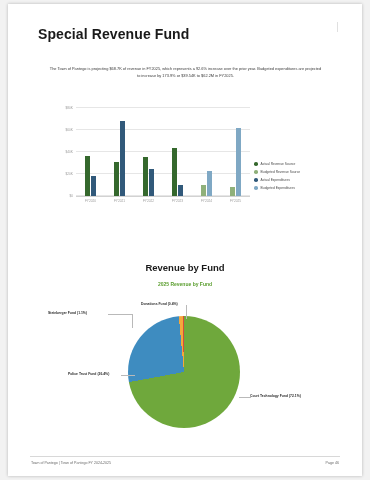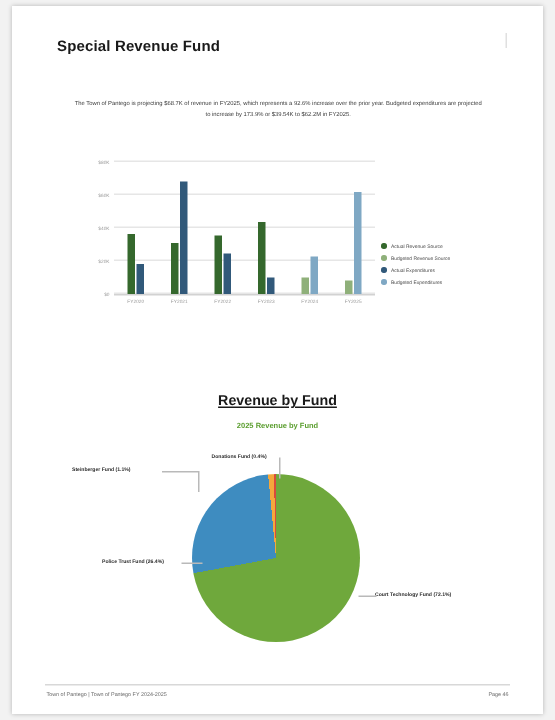--- a/index.html
+++ b/index.html
@@ -20,35 +20,35 @@
     width: 354px;
     height: 472px;
     background: #ffffff;
     box-shadow: 0 0 3px rgba(0,0,0,0.25);
     overflow: hidden;
   }
   .doc-title {
     position: absolute;
     left: 30px;
     top: 22px;
-    font-size: 10px;
+    font-size: 14px;
     font-weight: bold;
     color: #1a1a1a;
     letter-spacing: 0.1px;
   }
   .section-title {
     position: absolute;
     width: 100%;
     text-align: center;
     font-size: 9.5px;
     font-weight: bold;
     color: #1a1a1a;
   }
   #summary-title { top: 45px; }
-  #revfund-title { top: 258px; text-decoration: underline; }
+  #revfund-title { top: 258px; }
 
   .summary-para {
     position: absolute;
     left: 40px;
     top: 62px;
     width: 275px;
     text-align: center;
     font-size: 3.9px;
     line-height: 1.75;
     color: #3a3a3a;

